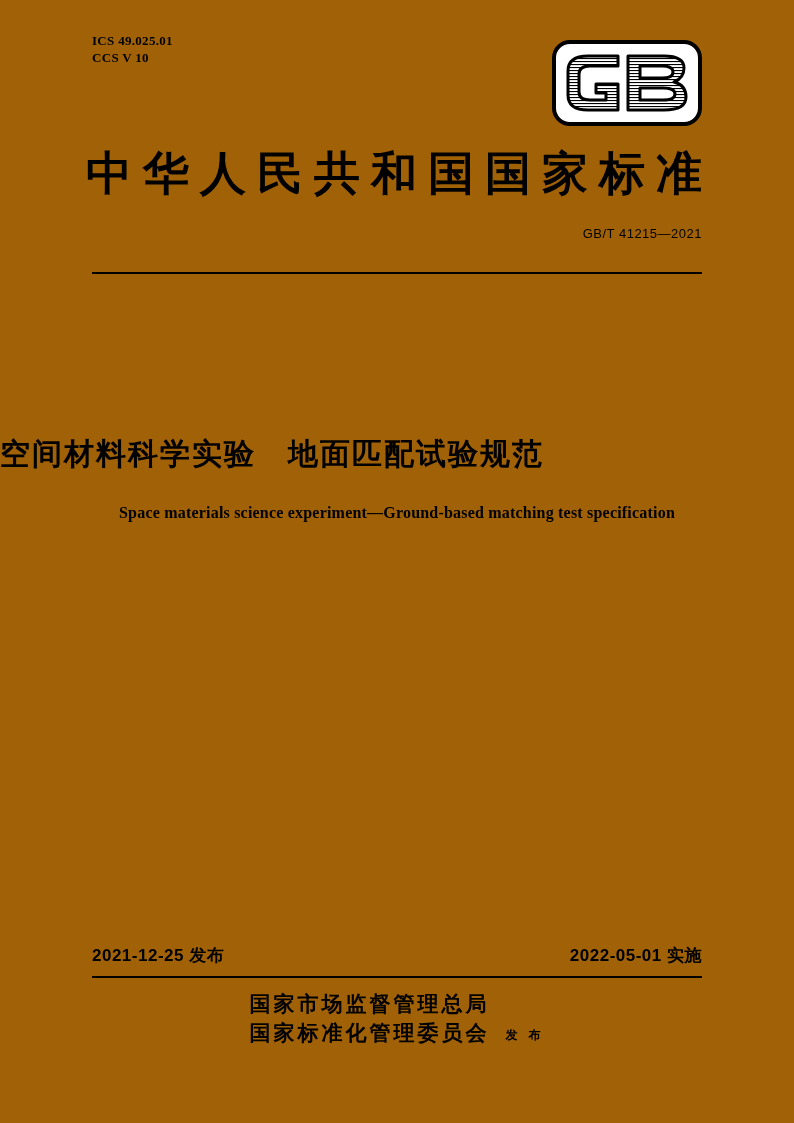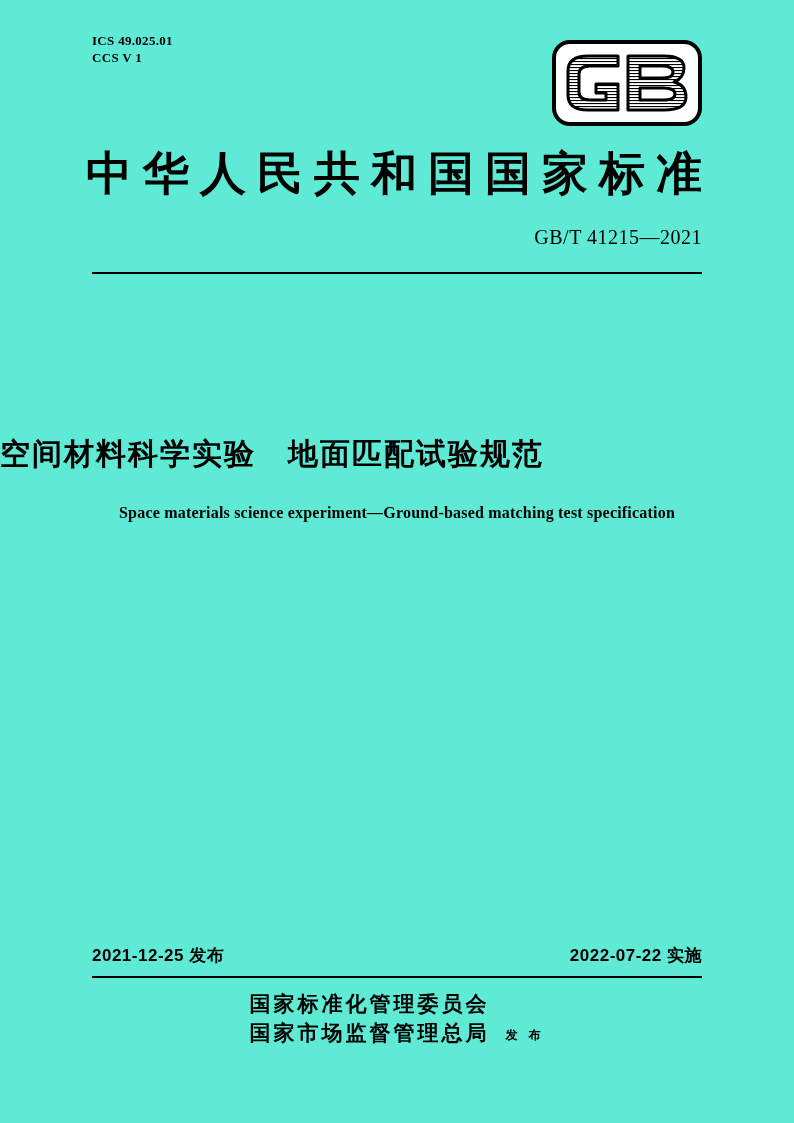--- a/index.html
+++ b/index.html
@@ -4,21 +4,21 @@
 <style>
   html, body {
     margin: 0;
     padding: 0;
     background: #ffffff;
   }
   .page {
     position: relative;
     width: 794px;
     height: 1123px;
-    background: #5eead4;
+    background: #a16207;
     margin: 0 auto;
     font-family: "Liberation Serif", serif;
     color: #000000;
     overflow: hidden;
   }
 
   
   .codes {
     position: absolute;
     left: 92px;
@@ -54,22 +54,22 @@
     letter-spacing: 11px;
     padding-left: 5px;
     white-space: nowrap;
   }
 
   
   .std-number {
     position: absolute;
     right: 92px;
     top: 226px;
-    font-family: Liberation Serif, serif;
-    font-size: 20px;
+    font-family: Liberation Sans, sans-serif;
+    font-size: 13px;
     font-weight: normal;
     letter-spacing: 0.5px;
   }
 
   
   .rule {
     position: absolute;
     left: 92px;
     right: 92px;
     border-top: 2px solid #000;
@@ -153,21 +153,21 @@
     padding-bottom: 4px;
   }
 </style>
 </head>
 <body>
 
 <div class="page">
 
   <div class="codes">
     <div>ICS 49.025.01</div>
-    <div>CCS V 1</div>
+    <div>CCS V 10</div>
   </div>
 
   <div class="gb-logo">
     <svg width="150" height="86" viewBox="0 0 150 86" xmlns="http://www.w3.org/2000/svg">
       <defs>
         <pattern id="hatch" width="3" height="3" patternUnits="userSpaceOnUse" patternTransform="rotate(0)">
           <rect width="3" height="3" fill="#ffffff"></rect>
           <rect width="3" height="1.1" fill="#000000"></rect>
         </pattern>
       </defs>
@@ -191,23 +191,23 @@
   <div class="std-number">GB/T 41215—2021</div>
 
   <div class="rule rule-top"></div>
 
   <div class="doc-title-cn">空间材料科学实验　地面匹配试验规范</div>
   <div class="doc-title-en">Space materials science experiment—Ground-based matching test specification</div>
 
   <div class="rule rule-bottom"></div>
 
   <div class="date-issue">2021-12-25 发布</div>
-  <div class="date-effective">2022-07-22 实施</div>
+  <div class="date-effective">2022-05-01 实施</div>
 
   <div class="issuers">
     <div class="issuer-names">
+      <div>国家市场监督管理总局</div>
       <div>国家标准化管理委员会</div>
-      <div>国家市场监督管理总局</div>
     </div>
     <div class="issuer-action">发 布</div>
   </div>
 
 </div>
 
 </body></html>

